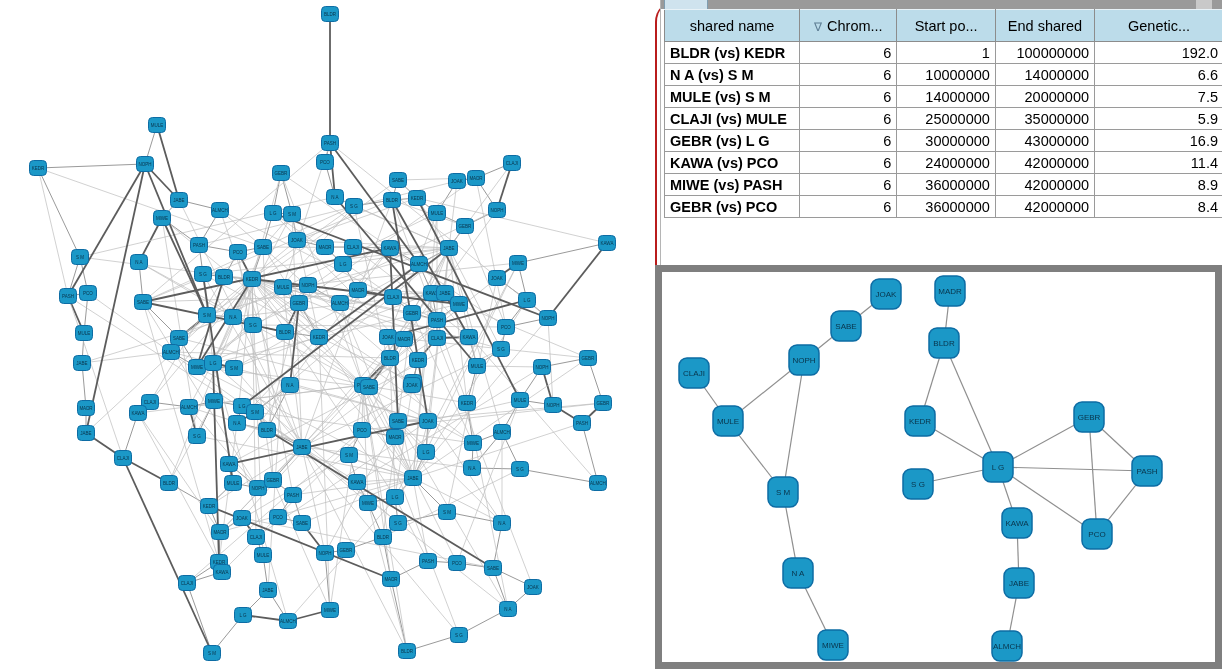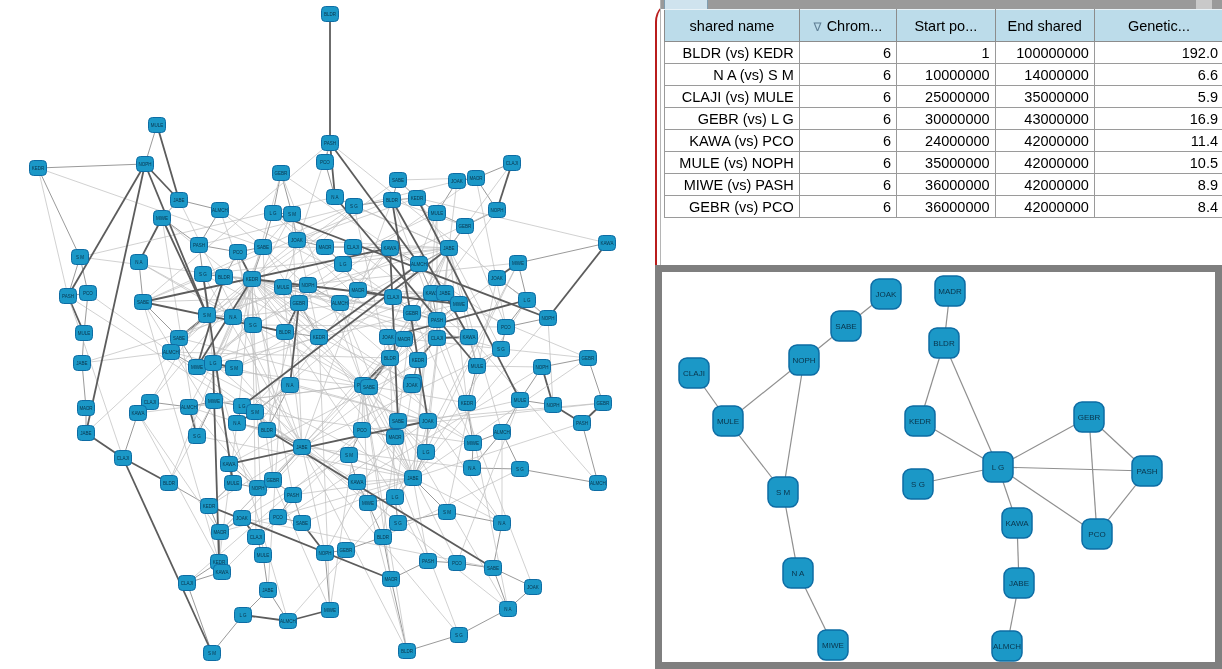--- a/index.html
+++ b/index.html
@@ -23,21 +23,21 @@
       background:#cfe3ee;border-left:1px solid #7f9db0;border-right:1px solid #7f9db0;}
   .toolbar-strip .right-remnant{position:absolute;right:12px;top:0;width:16px;height:9px;background:#c9c9c9;}
 
   table.attr-table{position:absolute;left:7px;top:9px;border-collapse:collapse;table-layout:fixed;
       font-size:14.5px;color:#000;background:#fff;border:1px solid #6e6e6e;}
   table.attr-table th{background:#bcdcea;font-weight:normal;height:31px;
       border:1px solid #8c8c8c;border-top:1px solid #e8f2f7;padding:0 4px;text-align:center;
       overflow:hidden;white-space:nowrap;}
   table.attr-table td{height:21px;border:1px solid #9a9a9a;padding:0 5px;background:#fff;
       overflow:hidden;white-space:nowrap;}
-  table.attr-table td.txt{text-align:right;}
+  table.attr-table td.txt{text-align:left;font-weight:bold;}
   table.attr-table td.num{text-align:right;}
   .funnel{color:#5f7f95;font-size:12px;margin-right:5px;}
 
   
   .small-net-panel{position:absolute;left:0;top:265px;width:567px;height:404px;
       background:#7f7f7f;box-sizing:border-box;padding:7px;}
   .small-net-panel .canvas{width:553px;height:390px;background:#fff;}
 </style>
 </head>
 <body>
@@ -1144,46 +1144,46 @@
               <td class="num">192.0</td>
             </tr>
             <tr>
               <td class="txt">N A (vs) S M</td>
               <td class="num">6</td>
               <td class="num">10000000</td>
               <td class="num">14000000</td>
               <td class="num">6.6</td>
             </tr>
             <tr>
+              <td class="txt">MULE (vs) S M</td>
+              <td class="num">6</td>
+              <td class="num">14000000</td>
+              <td class="num">20000000</td>
+              <td class="num">7.5</td>
+            </tr>
+            <tr>
               <td class="txt">CLAJI (vs) MULE</td>
               <td class="num">6</td>
               <td class="num">25000000</td>
               <td class="num">35000000</td>
               <td class="num">5.9</td>
             </tr>
             <tr>
               <td class="txt">GEBR (vs) L G</td>
               <td class="num">6</td>
               <td class="num">30000000</td>
               <td class="num">43000000</td>
               <td class="num">16.9</td>
             </tr>
             <tr>
               <td class="txt">KAWA (vs) PCO</td>
               <td class="num">6</td>
               <td class="num">24000000</td>
               <td class="num">42000000</td>
               <td class="num">11.4</td>
-            </tr>
-            <tr>
-              <td class="txt">MULE (vs) NOPH</td>
-              <td class="num">6</td>
-              <td class="num">35000000</td>
-              <td class="num">42000000</td>
-              <td class="num">10.5</td>
             </tr>
             <tr>
               <td class="txt">MIWE (vs) PASH</td>
               <td class="num">6</td>
               <td class="num">36000000</td>
               <td class="num">42000000</td>
               <td class="num">8.9</td>
             </tr>
             <tr>
               <td class="txt">GEBR (vs) PCO</td>

